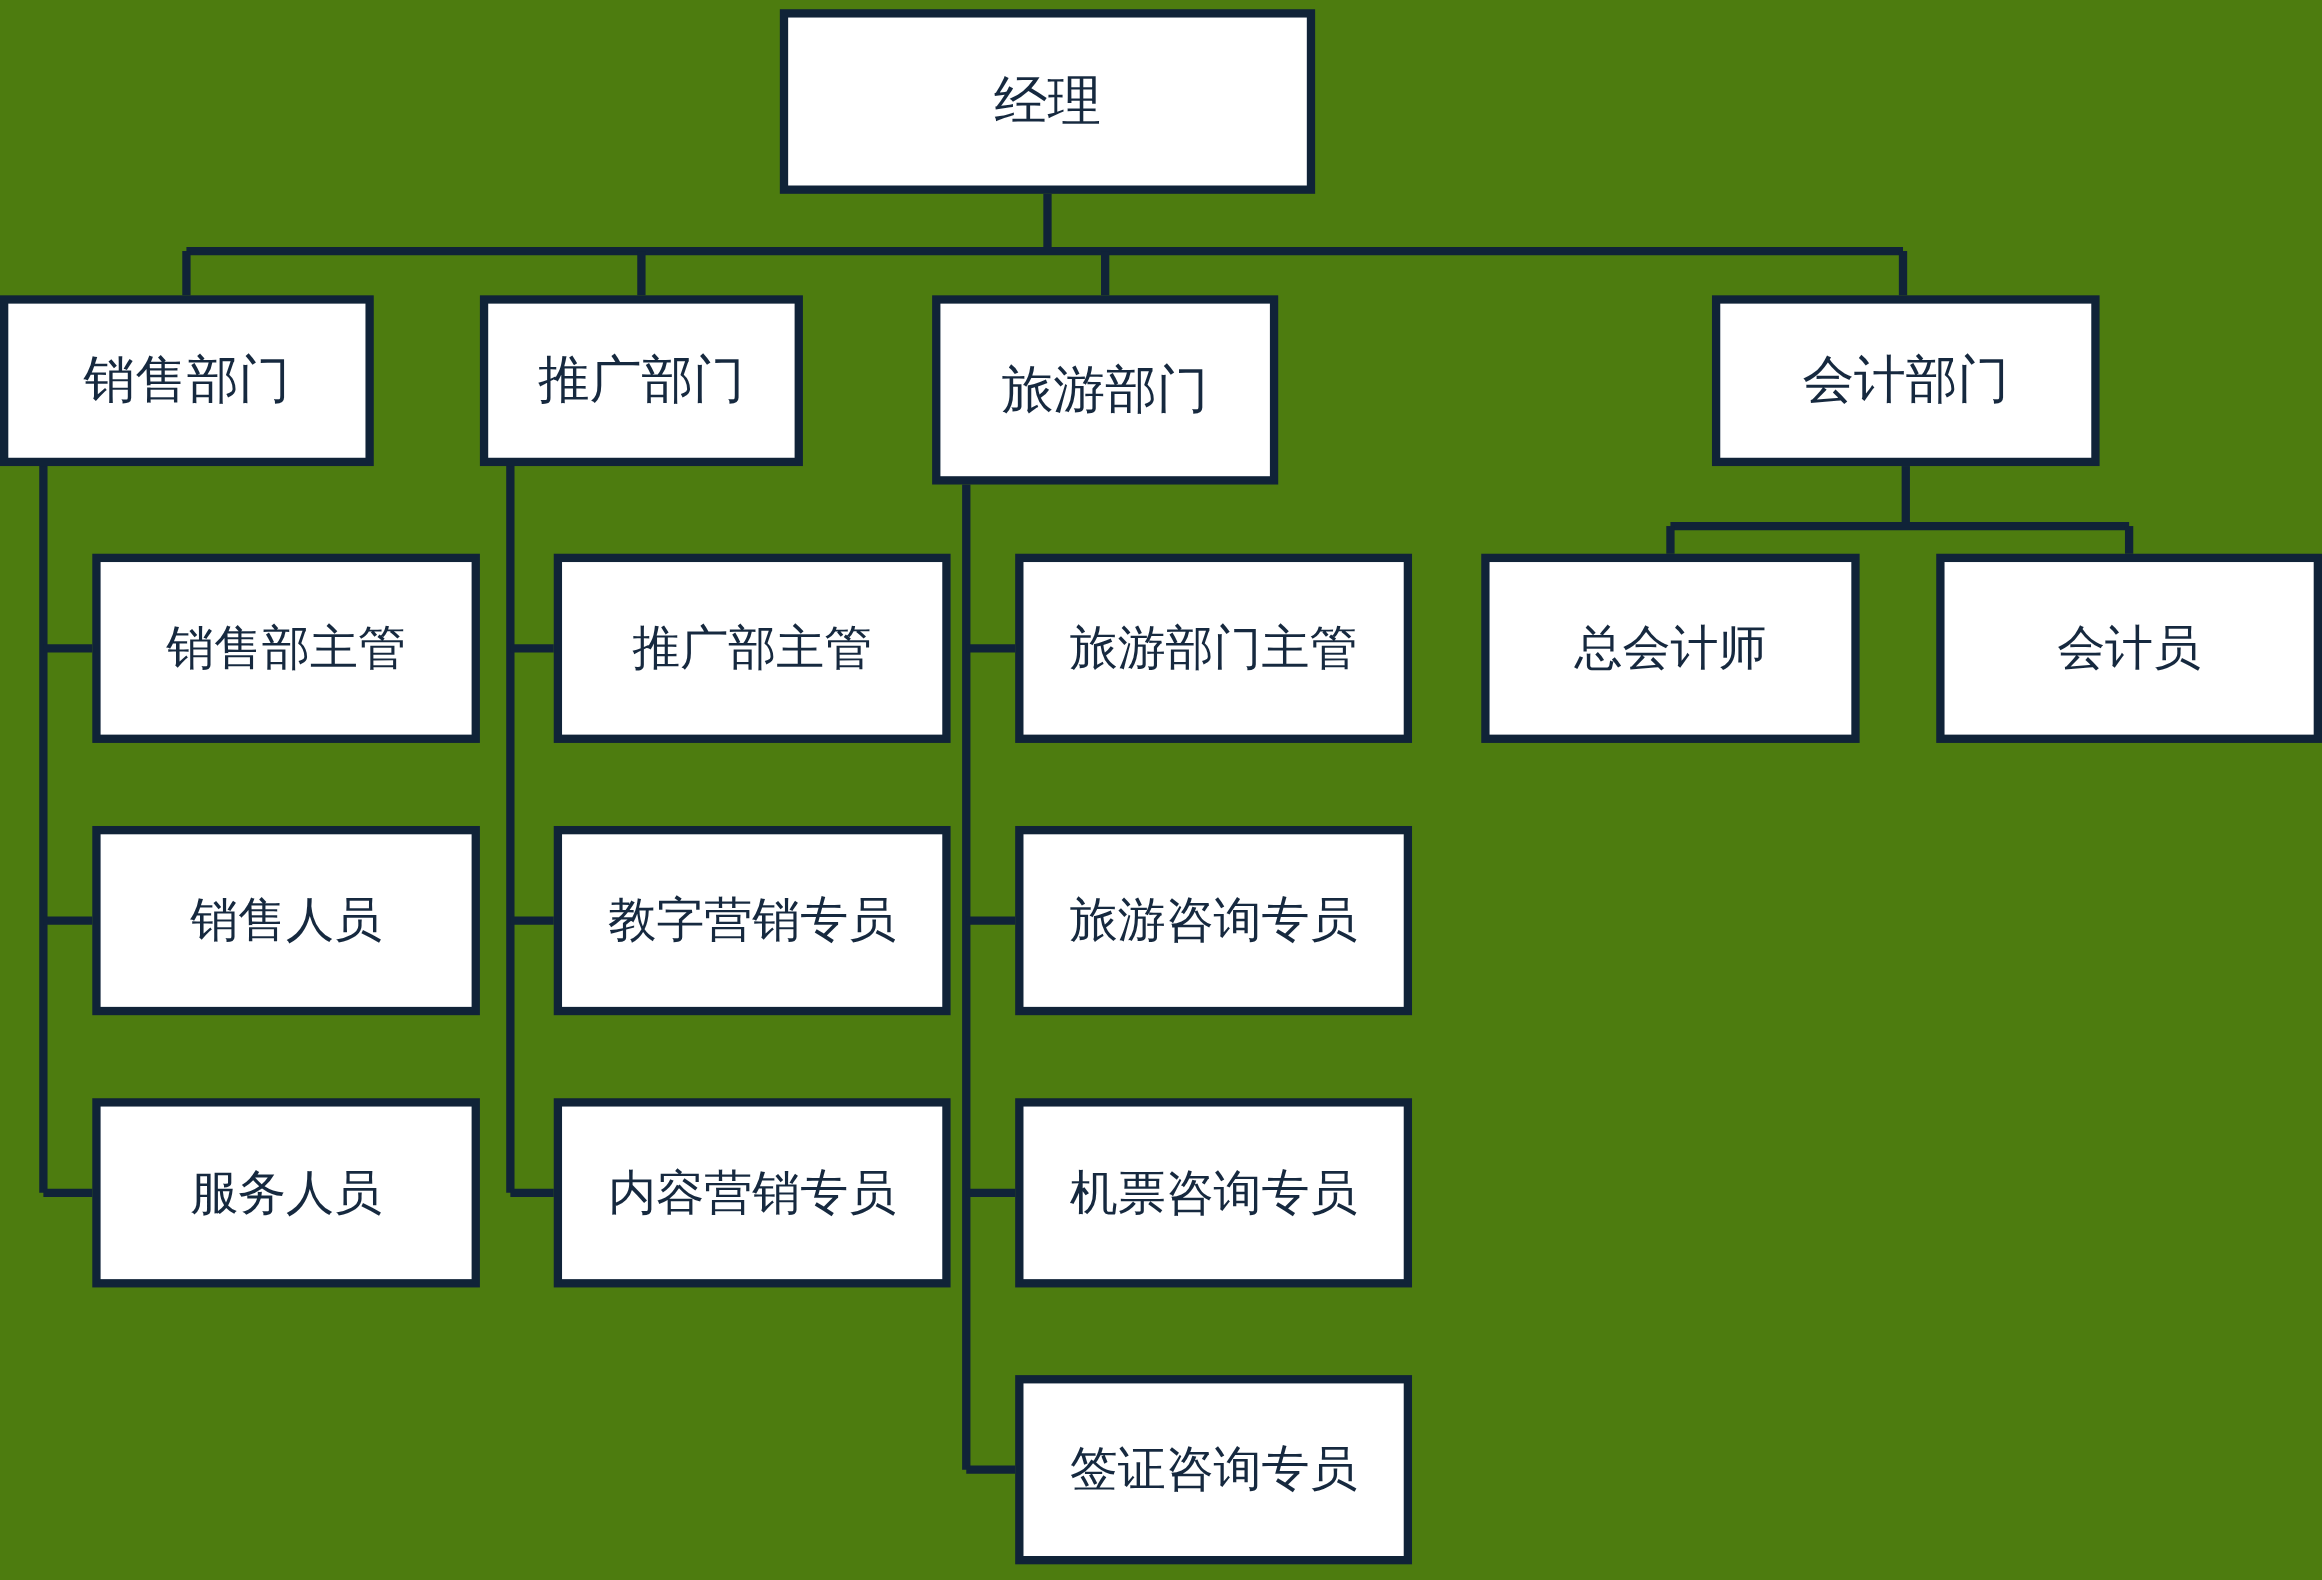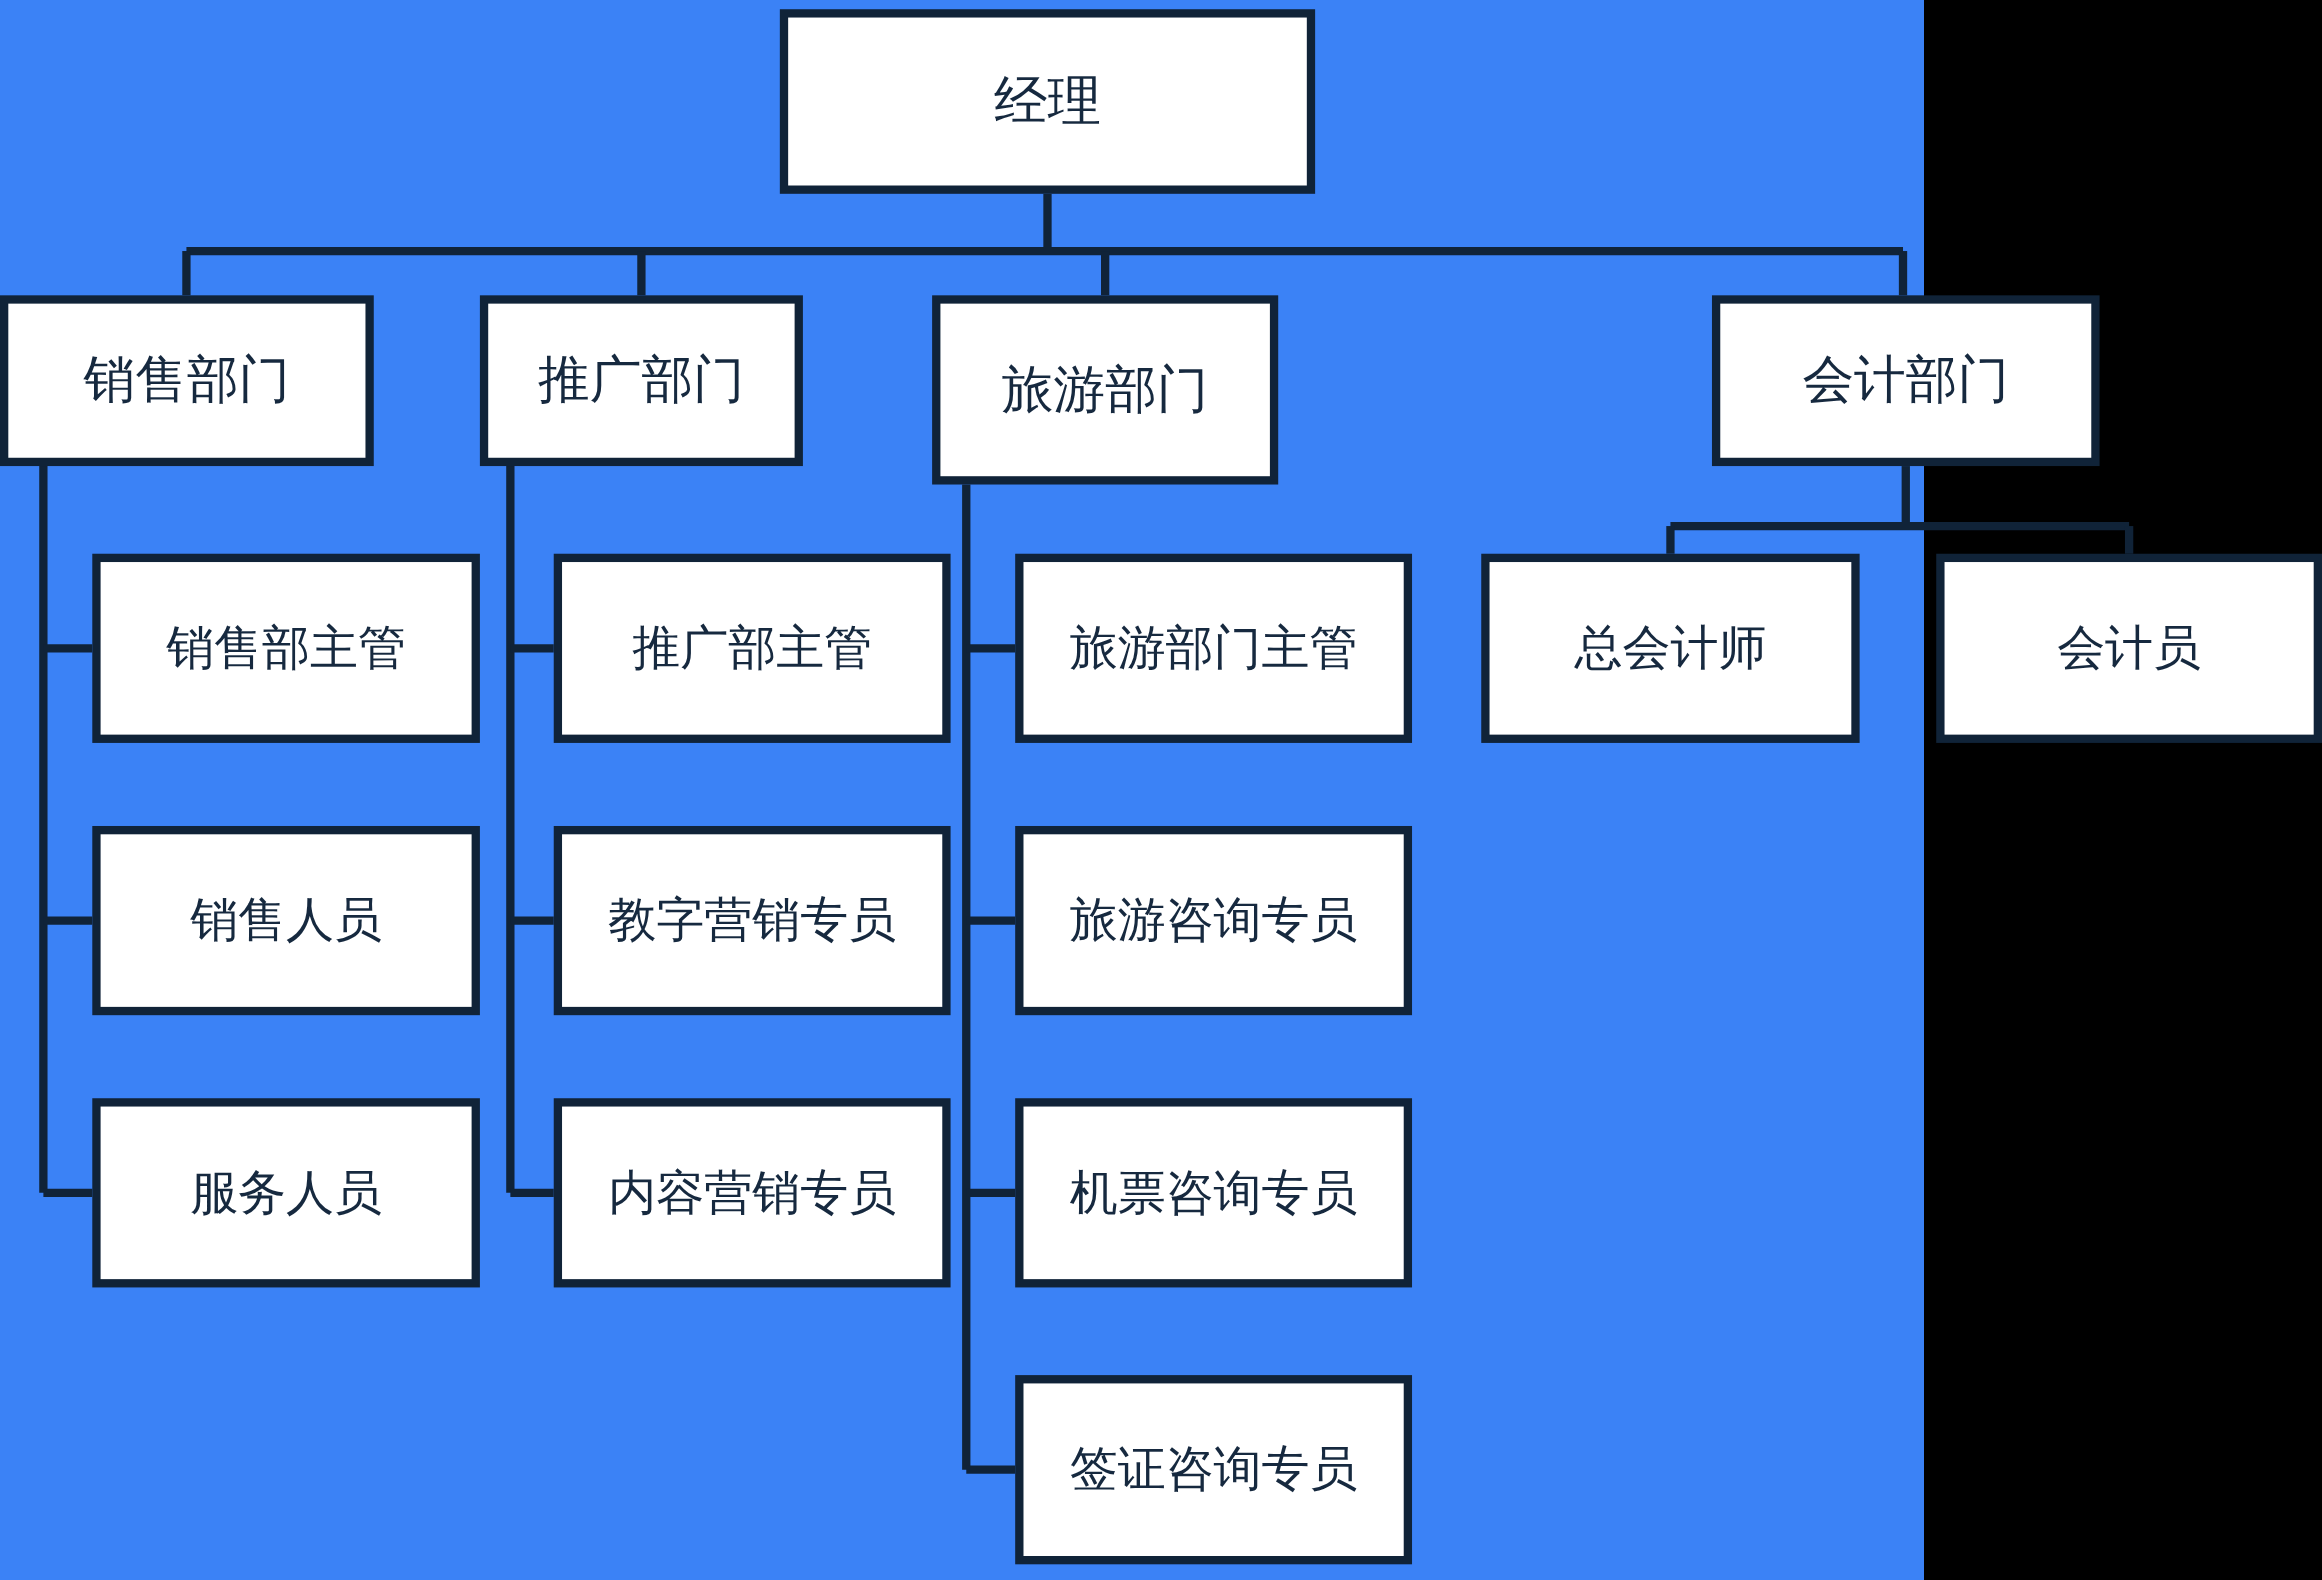--- a/index.html
+++ b/index.html
@@ -9,23 +9,23 @@
     background: #000000;
   }
   body {
     width: 2322px;
     height: 1580px;
     overflow: hidden;
     font-family: "DejaVu Sans", "Liberation Sans", sans-serif;
   }
   #chart-root {
     position: relative;
-    width: 1924px;
+    width: 2322px;
     height: 1580px;
-    background: #3b82f6;
+    background: #4d7c0f;
   }
   svg#org-svg {
     position: absolute;
     top: 0;
     left: 0;
     width: 2322px;
     height: 1580px;
     display: block;
   }
   .node-box {

